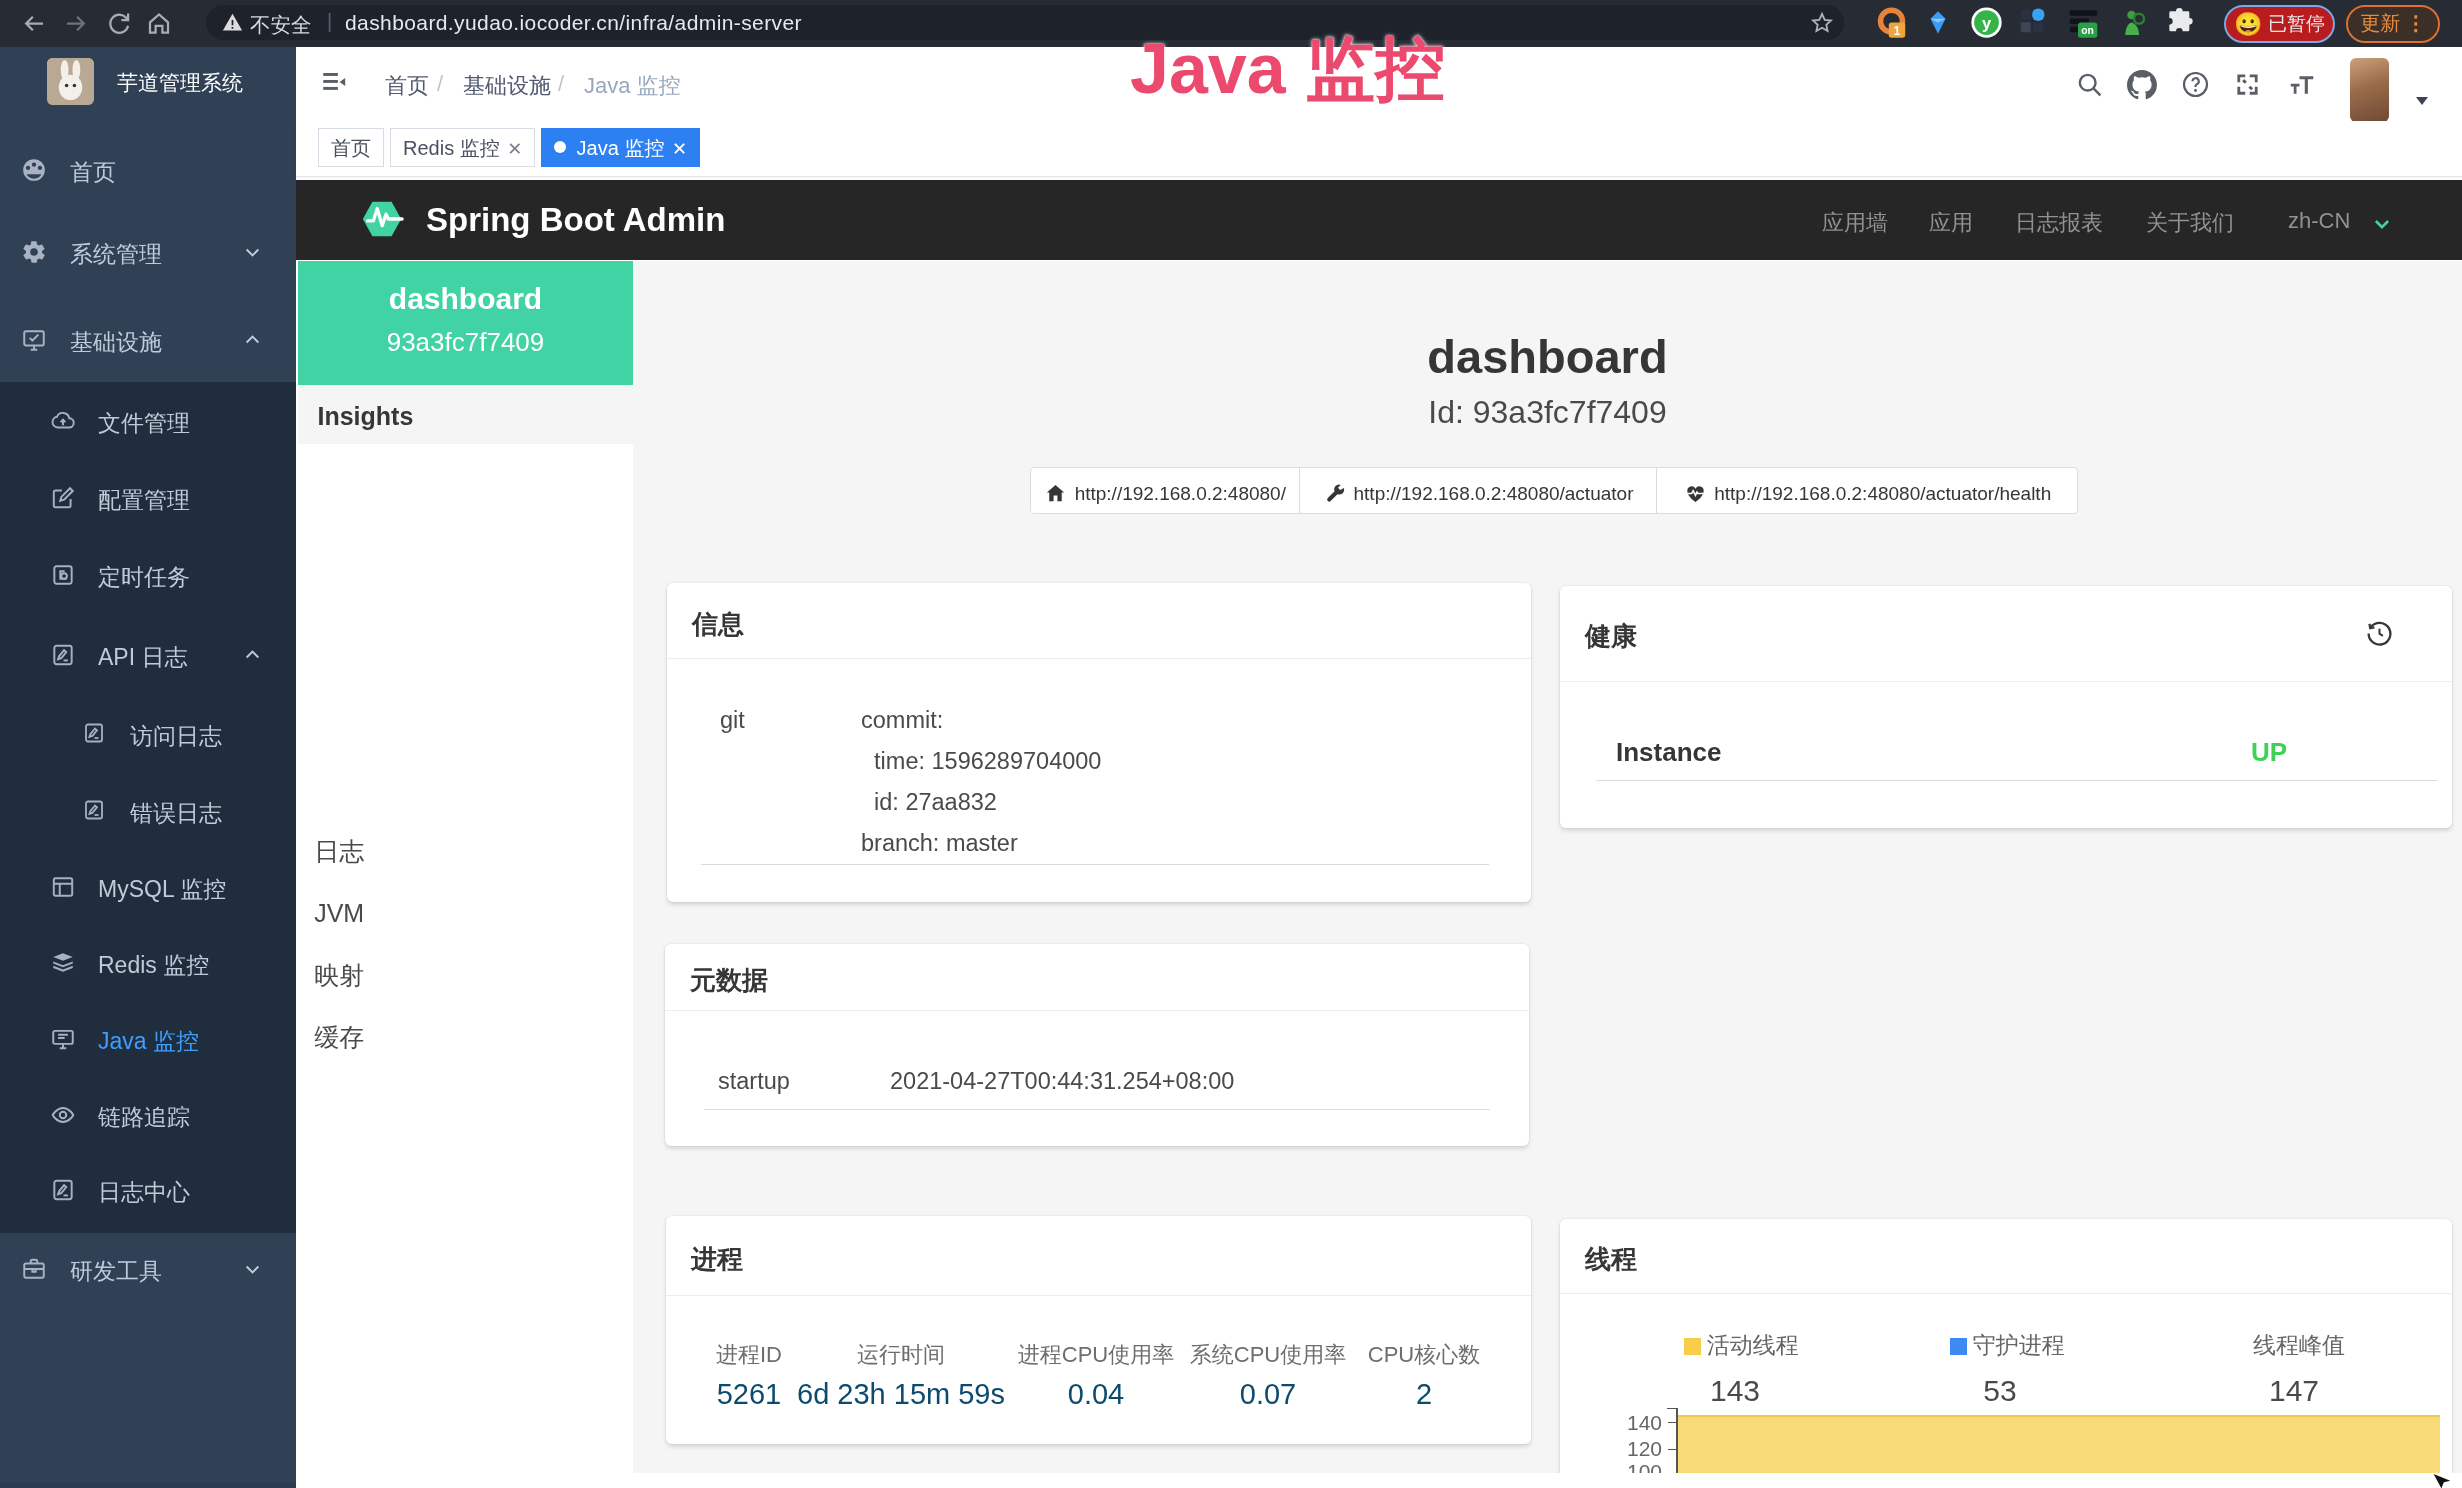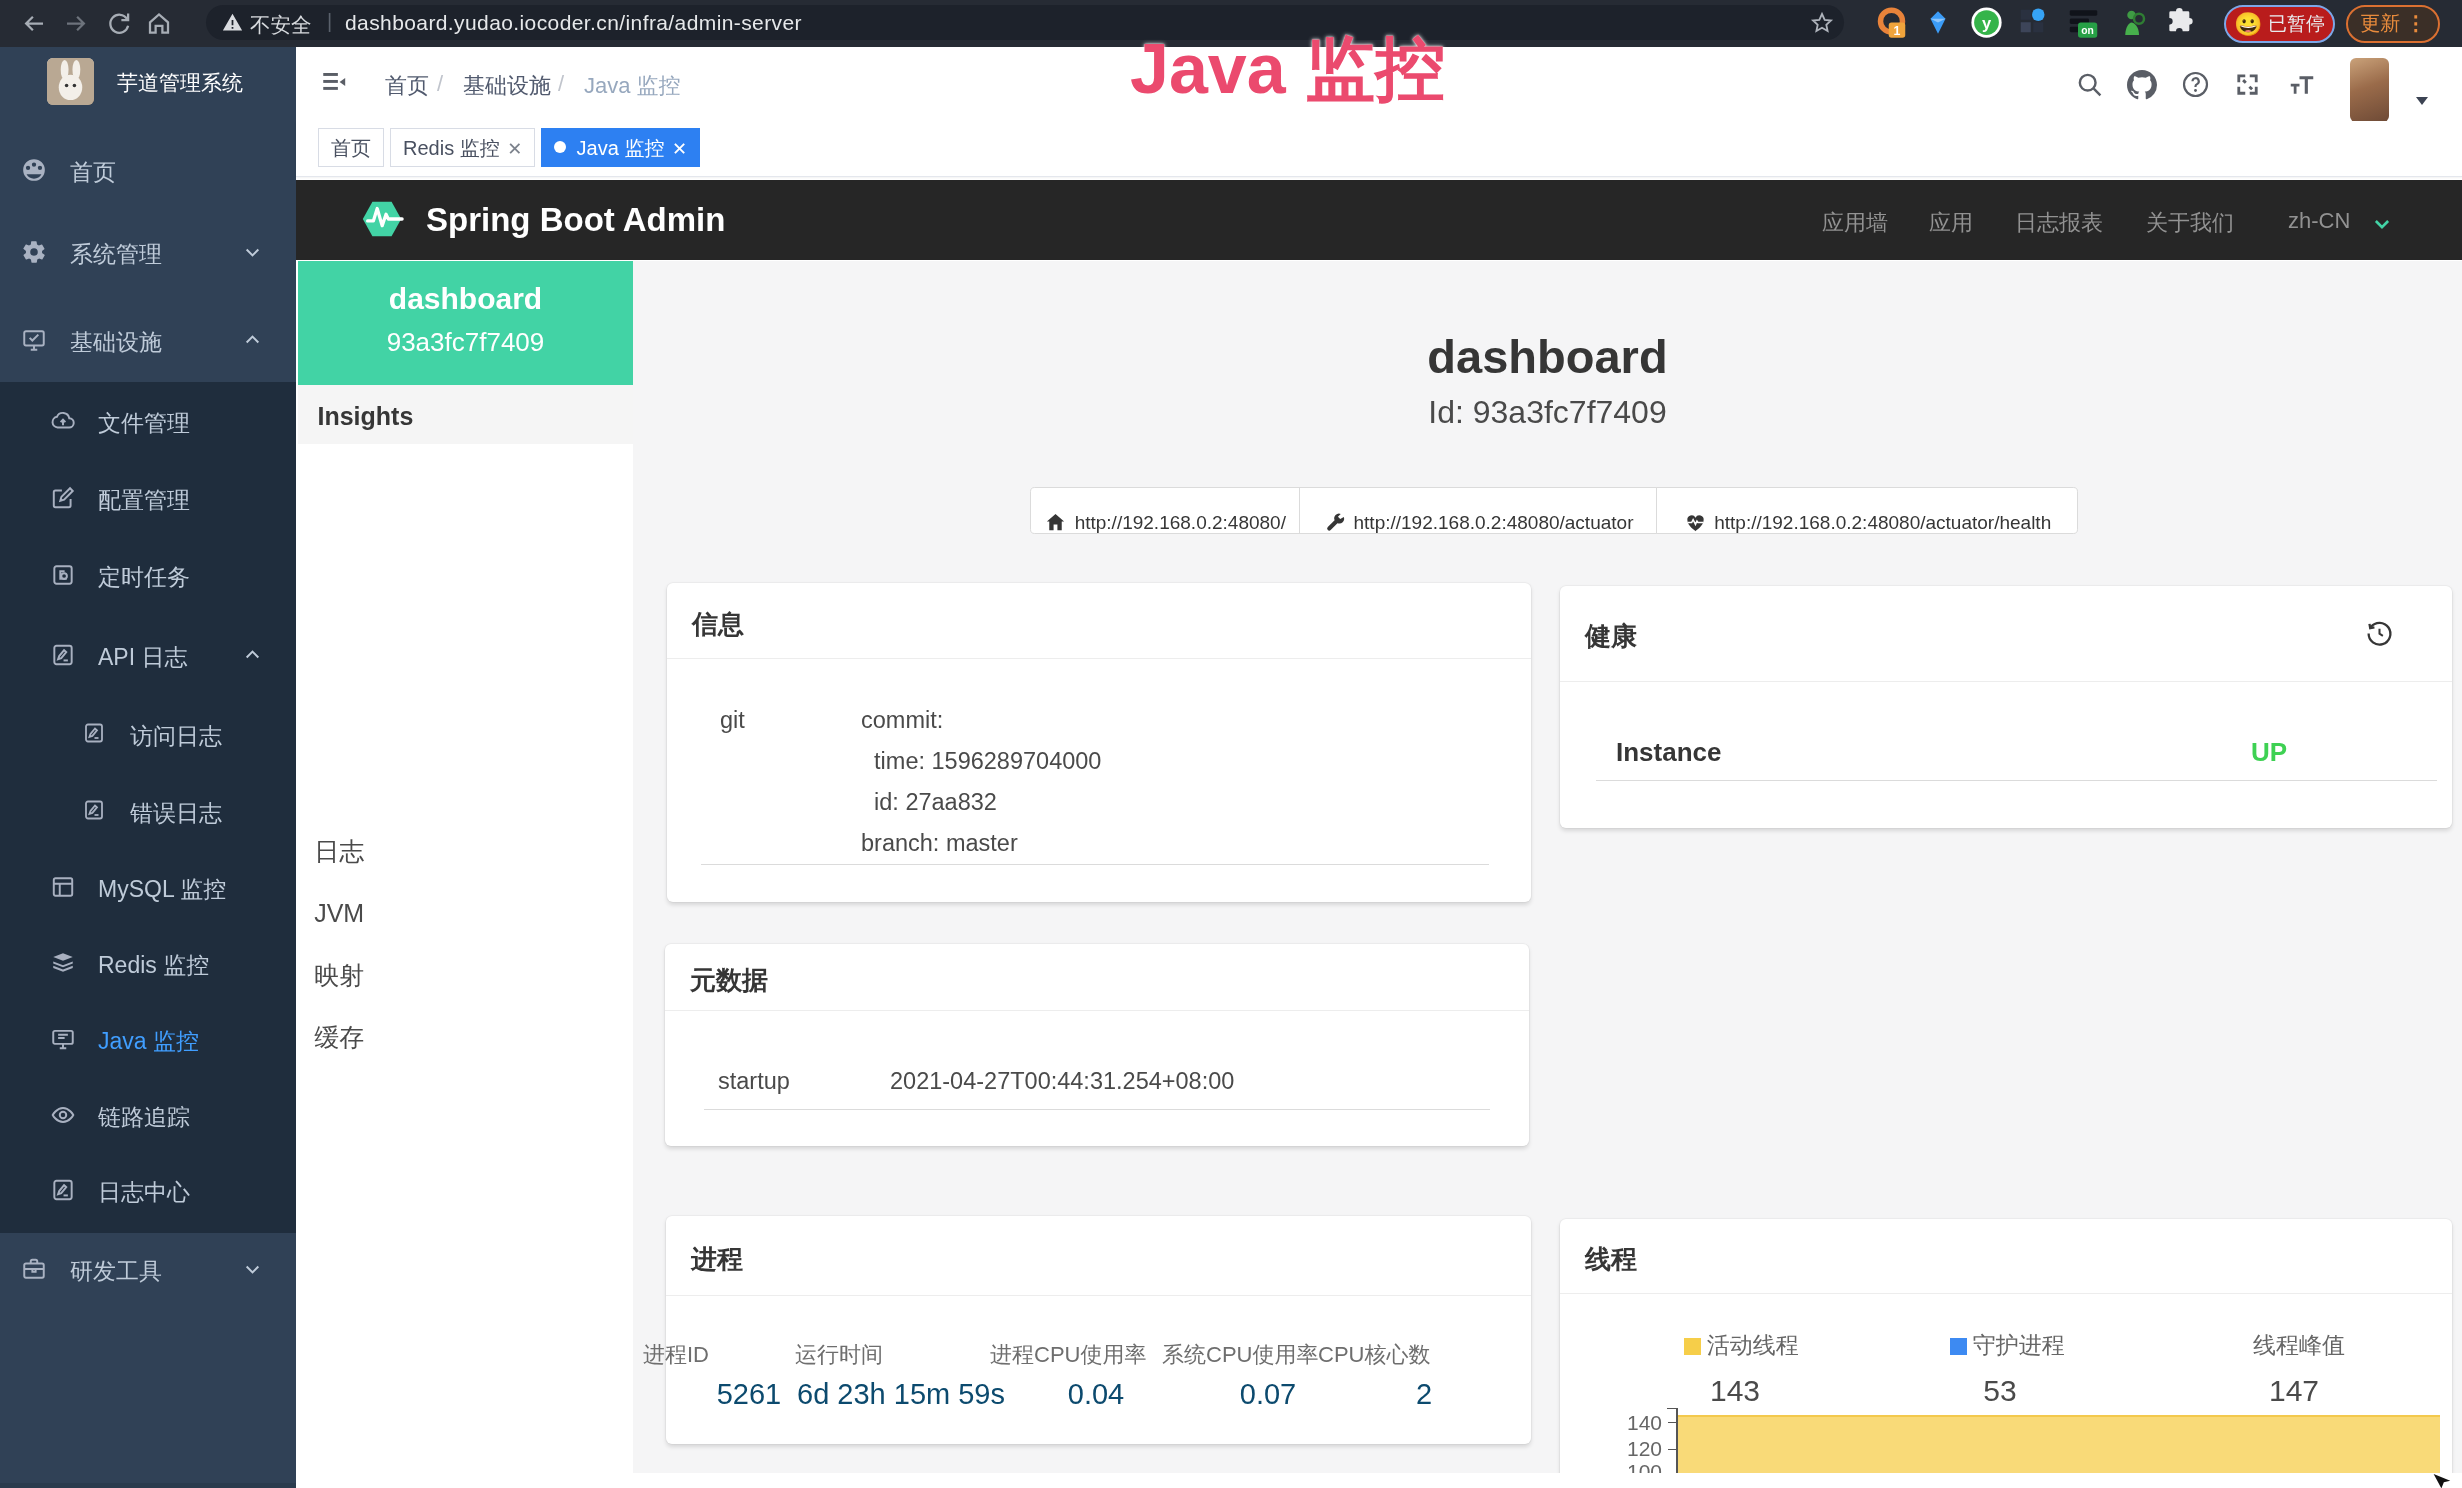--- a/index.html
+++ b/index.html
@@ -257,21 +257,21 @@
 #sbaside .insl{position:absolute;left:20px;top:16.7px;font-size:25px;font-weight:bold;color:#363636;}
 #sbaside .items{position:absolute;left:1.5px;top:184px;width:336px;height:375px;background:#f5f5f5;border-left:9px solid #42d3a5;}
 .sbit{position:absolute;left:0;width:327px;height:62px;font-size:25px;color:#4a4a4a;line-height:62px;padding-left:37px;}
 .sbit.act{background:#42d3a5;color:#fff;}
 .sbit2{position:absolute;left:1.5px;width:336px;height:62px;font-size:25px;color:#4a4a4a;line-height:62px;padding-left:16.7px;}
 
 #main{position:absolute;left:633px;top:261px;width:1829px;height:1213px;background:#f5f5f6;}
 #main h1{position:absolute;left:0;top:68px;width:1829px;text-align:center;font-size:47px;font-weight:bold;color:#363636;}
 #main .sub{position:absolute;left:0;top:133px;width:1829px;text-align:center;font-size:32px;color:#4a4a4a;}
 .btnrow{position:absolute;left:397px;top:206px;height:47px;}
-.ubtn{float:left;height:47px;border:0.8px solid #dbdbdb;background:#fff;color:#363636;font-size:19px;line-height:46px;padding:12px;text-align:center;margin-left:-0.8px;white-space:nowrap;margin-top:20px;}
+.ubtn{float:left;height:47px;border:0.8px solid #dbdbdb;background:#fff;color:#363636;font-size:19px;line-height:46px;padding:3px;text-align:center;margin-left:-0.8px;white-space:nowrap;}
 .ubtn:first-child{border-radius:4.6px 0 0 4.6px;margin-left:0;}
 .ubtn:last-child{border-radius:0 4.6px 4.6px 0;}
 .ubtn svg{vertical-align:-4.6px;margin-right:7.6px;}
 .card{position:absolute;background:#fff;border-radius:6px;box-shadow:0 2.3px 4.6px rgba(10,10,10,.12), 0 0 0 0.8px rgba(10,10,10,.04);}
 .chead{position:absolute;left:0;top:0;width:100%;border-bottom:1.5px solid #ededed;}
 .chead .hl{position:absolute;left:25px;font-size:26px;font-weight:600;color:#363636;}
 </style>
 <div id="apphead">
   <svg class="hic" style="left:25px" width="27" height="30" viewBox="0 0 24 24" fill="#5a5e66">
       <rect x="2" y="4" width="13" height="2.6"></rect>
@@ -418,21 +418,21 @@
     <div class="ax" style="top:218px;">120</div>
     <div class="ax" style="top:241px;">100</div>
     <div style="position:absolute;left:108px;top:203px;width:9px;border-top:1.5px solid #555;"></div>
     <div style="position:absolute;left:108px;top:230px;width:9px;border-top:1.5px solid #555;"></div>
     <div style="position:absolute;left:107px;top:189px;width:10px;border-top:1.5px solid #555;"></div>
     <div style="position:absolute;left:116px;top:189px;width:1.5px;height:66px;background:#555;"></div>
     <div style="position:absolute;left:118px;top:196px;width:762px;height:58px;background:#f9da78;border-top:2.3px solid #f3c94d;"></div>
   </div>
 </div>
 <style>
-.plab{position:absolute;top:124px;width:212px;font-size:22px;color:#6e6e6e;white-space:nowrap;}
+.plab{position:absolute;top:124px;width:212px;text-align:center;font-size:22px;color:#6e6e6e;white-space:nowrap;}
 .pval{position:absolute;top:162px;width:212px;text-align:center;font-size:29px;color:#0c4a6e;white-space:nowrap;}
 .leg{position:absolute;top:111px;font-size:23px;color:#666;}
 .leg .sq{display:inline-block;width:16.7px;height:16.7px;margin-right:6px;vertical-align:-1.5px;}
 .lval{position:absolute;top:155px;width:152px;text-align:center;font-size:30px;color:#4a4a4a;}
 .ax{position:absolute;left:49px;width:53px;text-align:right;font-size:21px;color:#666;}
 </style>
 
 <div style="position:absolute;left:296px;top:1473px;width:2167px;height:15px;background:#fff;"></div>
 <div style="position:absolute;left:0;top:1483px;width:296px;height:5.3px;background:#2a3b4d;"></div>
 <svg style="position:absolute;left:2431px;top:1474px" width="23" height="14.4" viewBox="0 0 20 13">

